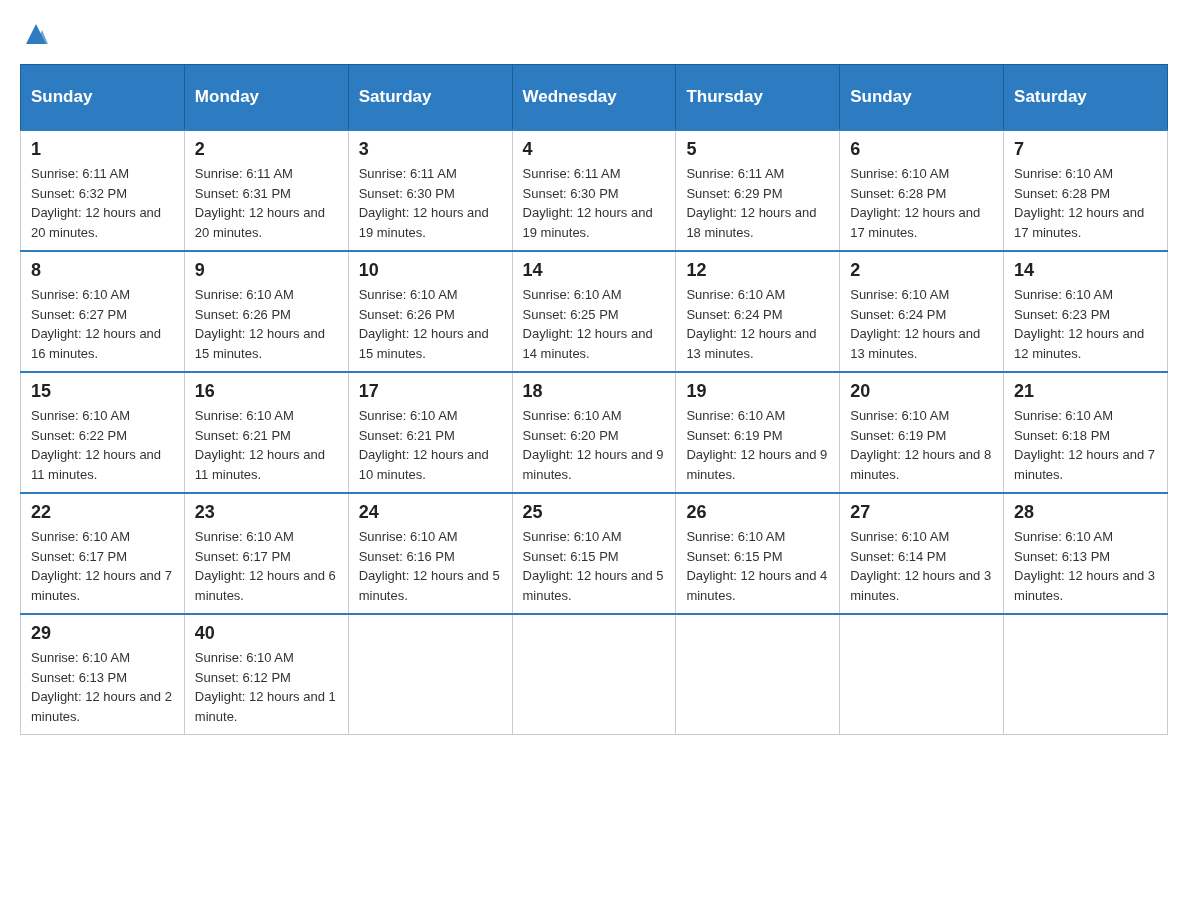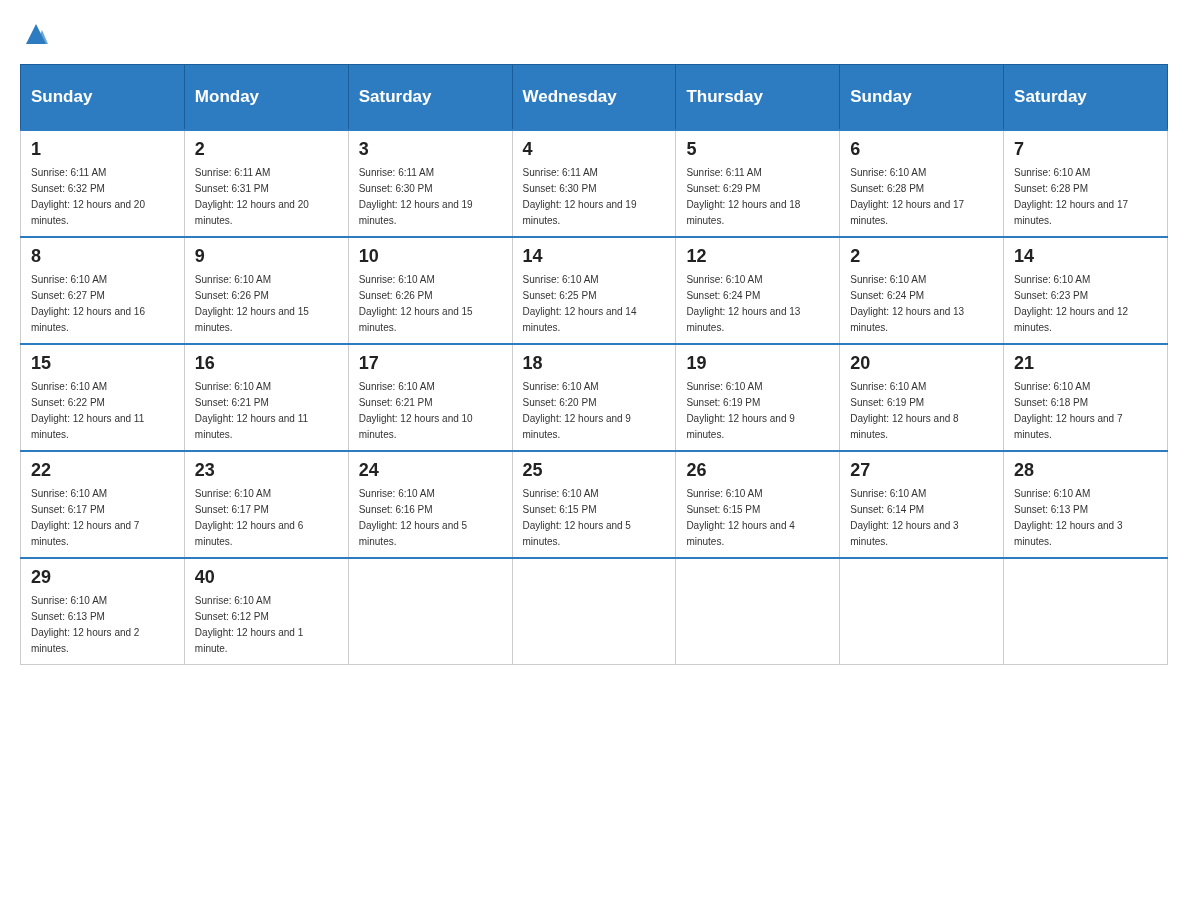--- a/index.html
+++ b/index.html
@@ -74,21 +74,21 @@
       background: #fff;
     }
     .day-number {
       font-size: 18px;
       font-weight: bold;
       color: #222;
       display: block;
       margin-bottom: 4px;
     }
     .day-info {
-      font-size: 10px;
+      font-size: 13px;
       line-height: 1.5;
       color: #333;
       text-align: right;
     }
     .empty-cell {
       background: #fff;
     }
     .week-row td {
       border-top: 2px solid #2d7cc1;
     }

